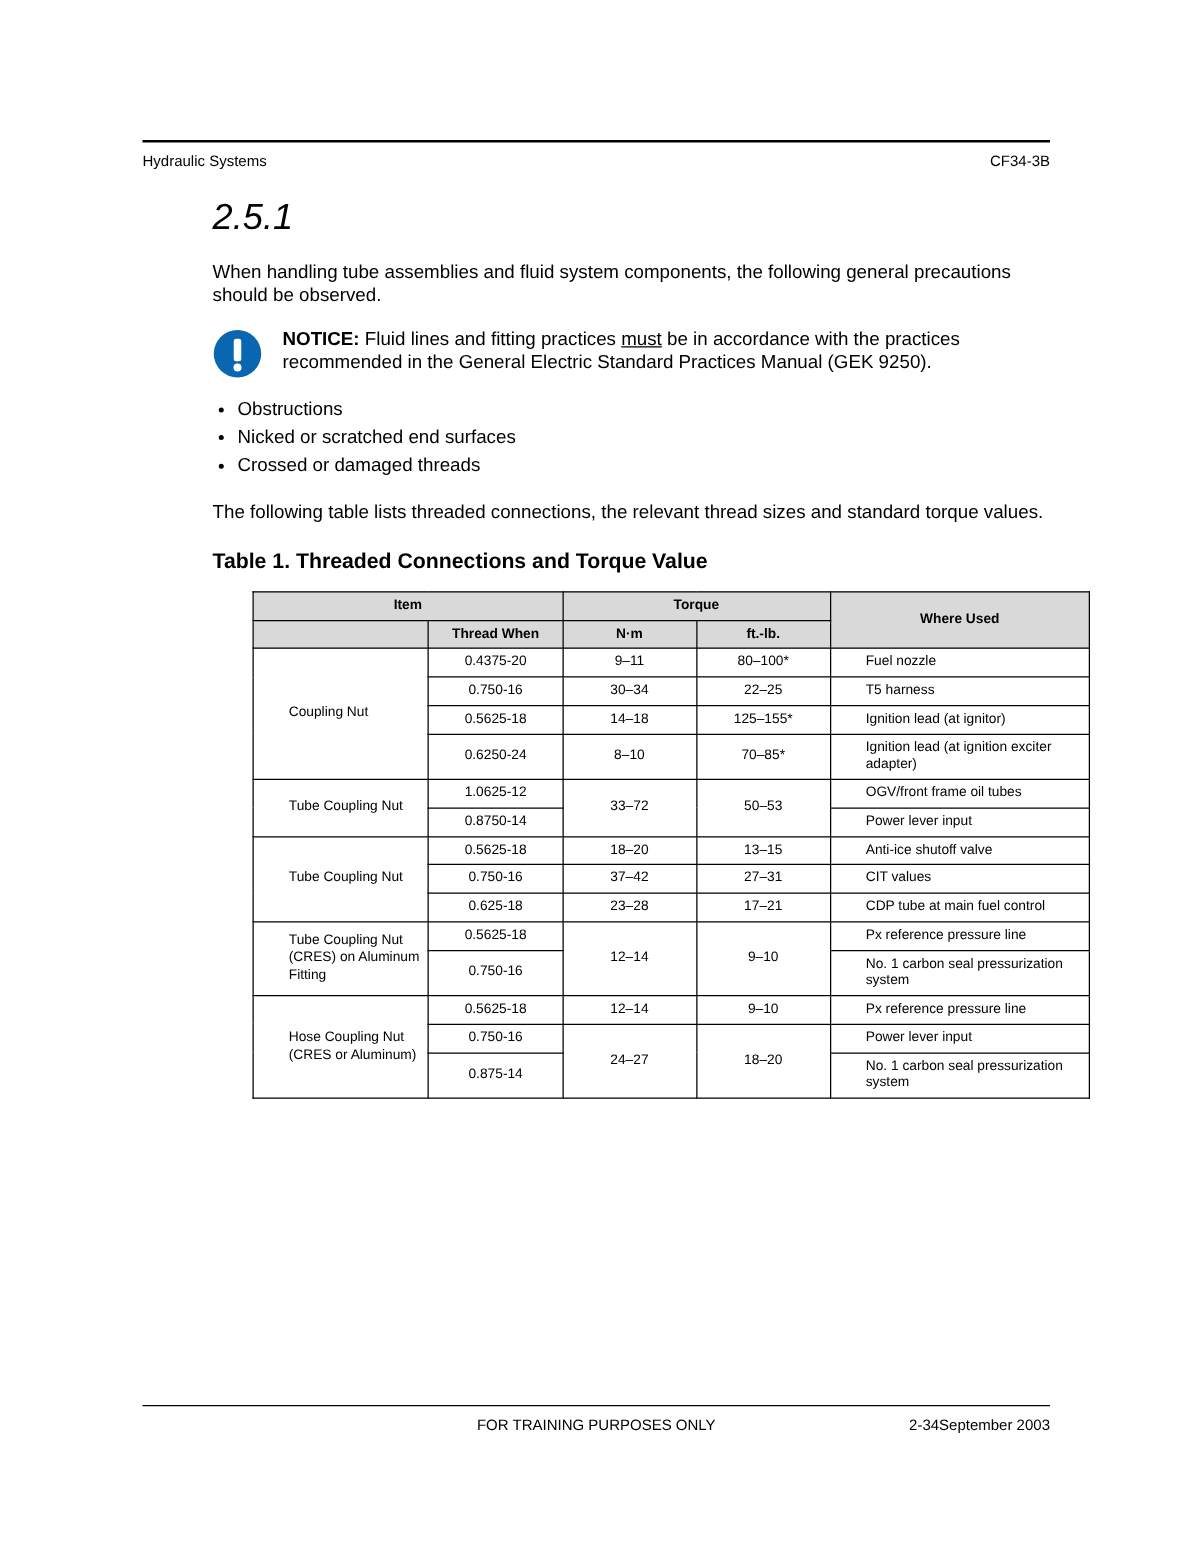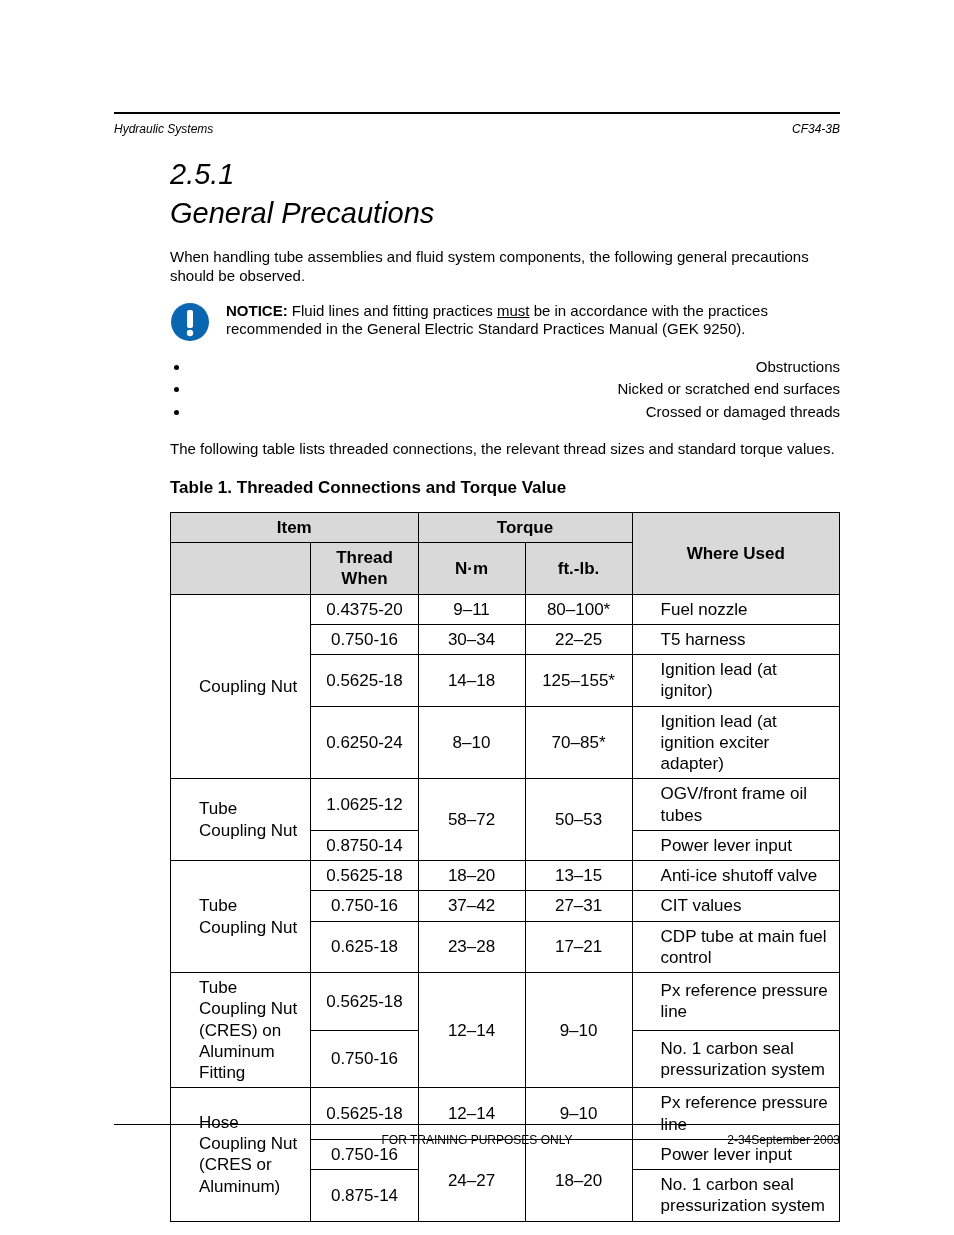--- a/index.html
+++ b/index.html
@@ -21,21 +21,20 @@
   .header-rule {
     border: none;
     border-top: 2px solid #000;
     margin-top: 40px;
     margin-bottom: 8px;
   }
   .running-head {
     display: flex;
     justify-content: space-between;
     font-size: 12px;
-    font-style: italic;
   }
   .sec-num {
     font-style: italic;
     font-size: 29px;
     margin-top: 22px;
     margin-left: 56px;
   }
   .sec-title {
     font-style: italic;
     font-size: 29px;
@@ -54,27 +53,28 @@
     margin-top: 16px;
   }
   .notice-icon {
     width: 40px; height: 40px;
     flex: 0 0 40px;
     margin-right: 16px;
   }
   .notice-text { flex: 1; font-size: 15px; line-height: 1.25; }
   .notice-text .must { text-decoration: underline; }
   .bullets { margin-top: 16px; padding-left: 20px; }
-  .bullets li { margin-bottom: 4px; text-align: right; }
+  .bullets li { margin-bottom: 4px; }
 
   table.threads {
     width: 100%;
     border-collapse: collapse;
     margin-top: 14px;
-    font-size: 17px;
+    font-size: 11px;
+    margin-left: 32px;
   }
   table.threads th, table.threads td {
     border: 1px solid #000;
     padding: 4px 6px;
     text-align: center;
     vertical-align: middle;
   }
   table.threads th { background: #d9d9d9; font-weight: bold; }
   table.threads td.left { text-align: left; padding-left: 28px; }
   table.threads .col-item { width: 21%; }
@@ -112,21 +112,20 @@
 
 <div class="page">
 
   <hr class="header-rule">
   <div class="running-head">
     <span>Hydraulic Systems</span>
     <span>CF34-3B</span>
   </div>
 
   <div class="sec-num">2.5.1</div>
-  <div class="sec-title">General Precautions</div>
 
   <div class="body">
 
     <p class="para">When handling tube assemblies and fluid system components, the following general precautions should be observed.</p>
 
     <div class="notice">
       <span class="notice-icon">
         <svg viewBox="0 0 40 40" width="40" height="40">
           <circle cx="20" cy="20" r="19" fill="#0b66b1"></circle>
           <rect x="17" y="8" width="6" height="18" rx="2" fill="#fff"></rect>
@@ -195,21 +194,21 @@
         <tr>
           <td>0.6250-24</td>
           <td>8–10</td>
           <td>70–85*</td>
           <td class="left">Ignition lead (at ignition exciter adapter)</td>
         </tr>
 
         <tr>
           <td class="left" rowspan="2">Tube Coupling Nut</td>
           <td>1.0625-12</td>
-          <td rowspan="2">58–72</td>
+          <td rowspan="2">33–72</td>
           <td rowspan="2">50–53</td>
           <td class="left">OGV/front frame oil tubes</td>
         </tr>
         <tr>
           <td>0.8750-14</td>
           <td class="left">Power lever input</td>
         </tr>
 
         <tr>
           <td class="left" rowspan="3">Tube Coupling Nut</td>

